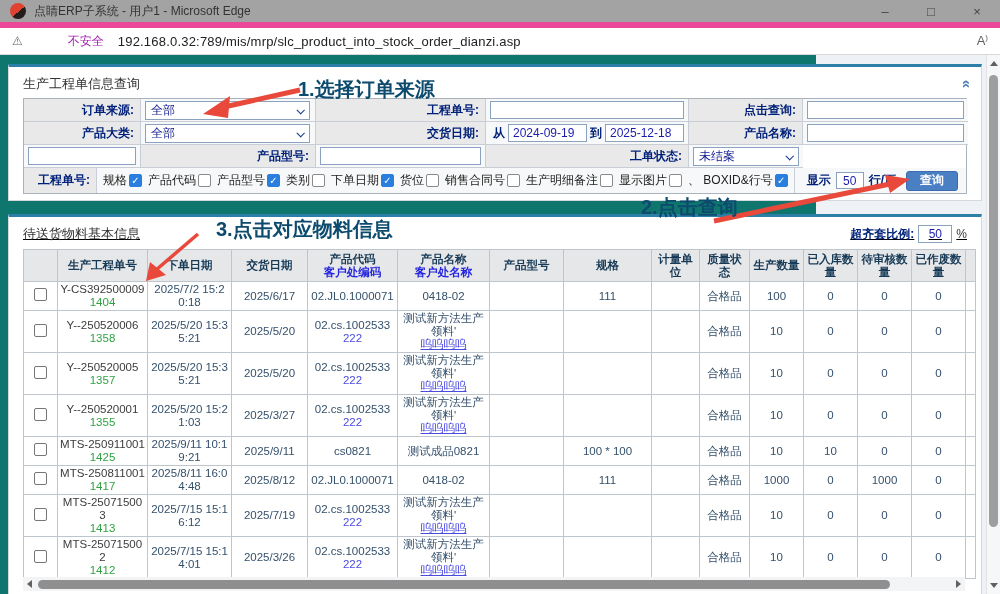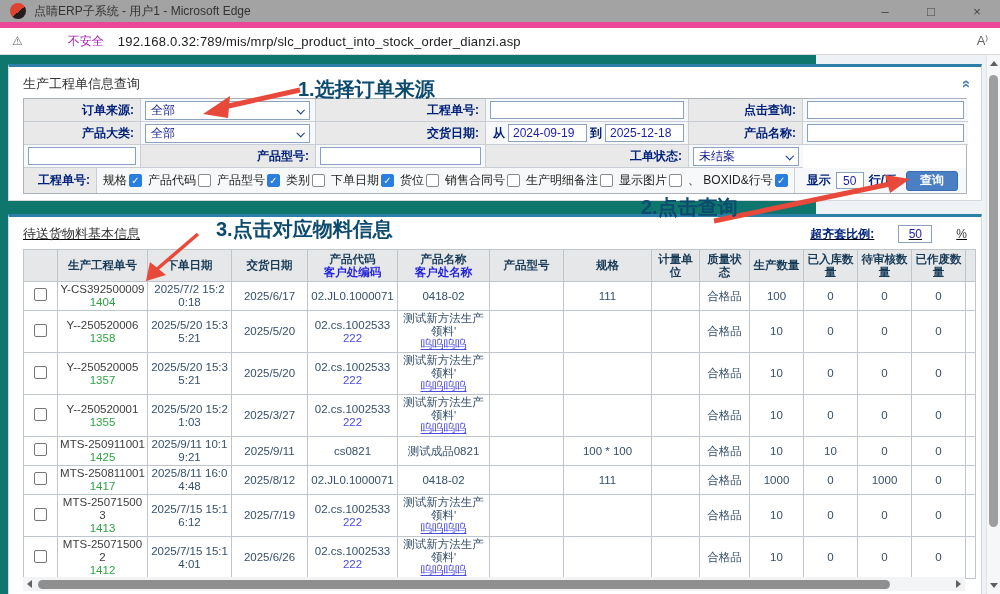--- a/index.html
+++ b/index.html
@@ -69,21 +69,21 @@
     padding:0 8px 0 12px; white-space:nowrap; }
   .pagesize .pslabel { color:#00217a; font-weight:bold; }
   .psbox { width:28px; height:17px; border:1px solid #8aa2bd; background:#fff; color:#1b1bab;
     font-size:12px; display:flex; align-items:center; justify-content:center; margin:0 5px; }
   .qbtn { margin-left:10px; height:20px; padding:0 13px; background:#4b7fc4;
     border:1px solid #3a6cb0; border-radius:3px; color:#fff; font-size:12px; font-weight:bold;
     display:flex; align-items:center; }
 
   
   .p2head { display:flex; align-items:center; padding:8px 14px 4px;text-decoration:underline; }
-  .ratio { margin-left:auto; display:flex; align-items:center; font-size:12px;gap:20px; }
+  .ratio { margin-left:auto; display:flex; align-items:center; font-size:12px; }
   .ratio .rlabel { color:#00217a; font-weight:bold; }
   .rbox { width:34px; height:18px; border:1px solid #8aa2bd; background:#fff; color:#1b1bab;
     font-size:12px; display:flex; align-items:center; justify-content:center; margin:0 4px; }
   .runit { color:#333; }
 
   table.mat { border-collapse:collapse; table-layout:fixed; width:946px; margin:2px 14px 0;
     font-size:11.5px; }
   table.mat th, table.mat td { border:1px solid #bfc5cc; padding:1px 2px; text-align:center;
     line-height:13px; overflow:hidden; }
   table.mat th { background:#e6e7e9; color:#173a56; font-weight:bold; height:32px; }
@@ -505,21 +505,21 @@
             <td>0</td>
             <td class="c-stub"></td>
           </tr>
           <tr>
             <td class="c-cb"><span class="rowcb"></span></td>
             <td>
               <div class="no">MTS-250715002</div>
               <div class="green">1412</div>
             </td>
             <td class="c-wrap">2025/7/15 15:14:01</td>
-            <td class="c-wrap">2025/6/26</td>
+            <td class="c-wrap">2025/3/26</td>
             <td>
               <div>02.cs.1002533</div>
               <div class="lnk">222</div>
             </td>
             <td>
               <div>测试新方法生产领料'</div>
               <div class="lnk u">呜呜呜呜</div>
             </td>
             <td></td>
             <td></td>

